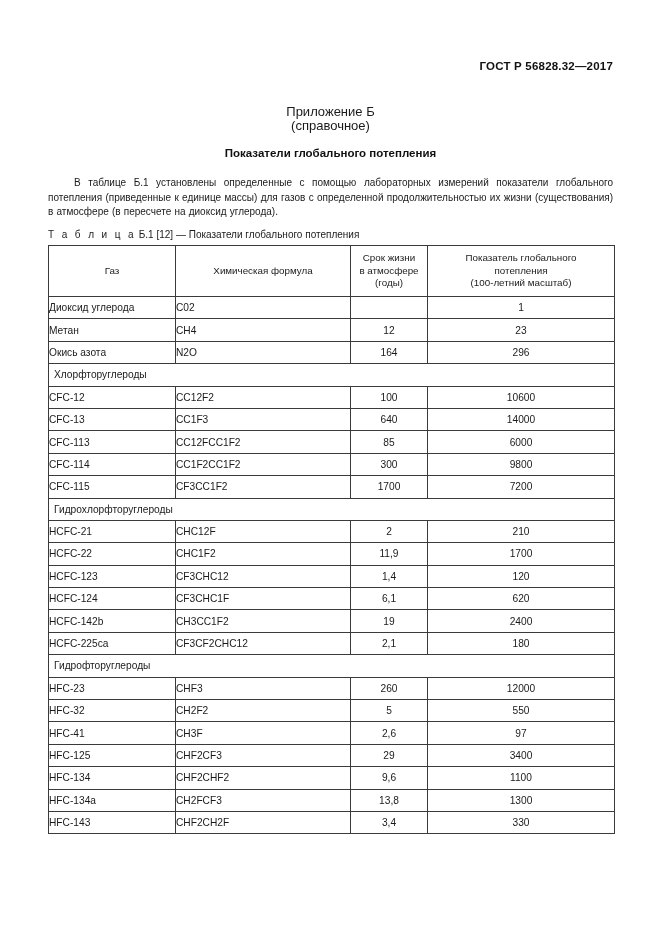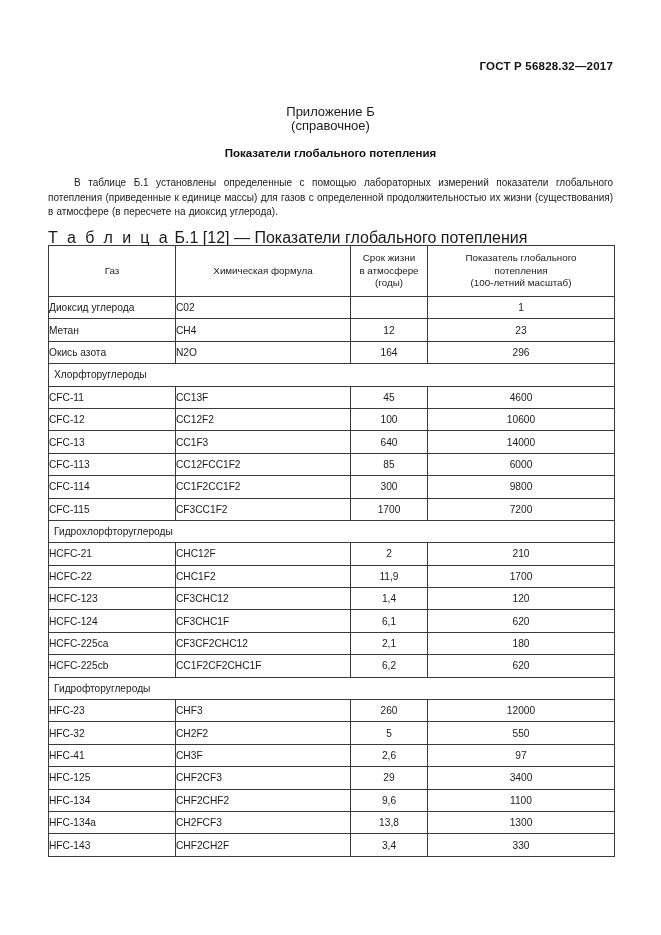--- a/index.html
+++ b/index.html
@@ -76,21 +76,21 @@
     text-indent: 26px;
     color: #1a1a1a;
     word-spacing: 0.4px;
   }
 
   
   .table-caption {
     position: absolute;
     left: 48px;
     top: 229px;
-    font-size: 16px;
+    font-size: 10px;
     color: #1a1a1a;
     white-space: nowrap;
   }
   .table-caption .spaced {
     letter-spacing: 2.4px;
   }
 
   
   .tbl-wrap {
     position: absolute;
@@ -220,26 +220,20 @@
           <tr>
             <td class="gas">Окись азота</td>
             <td class="formula">N2O</td>
             <td class="life">164</td>
             <td class="gwpv">296</td>
           </tr>
           <tr class="group">
             <td colspan="4">Хлорфторуглероды</td>
           </tr>
           <tr>
-            <td class="gas">CFC-11</td>
-            <td class="formula">CC13F</td>
-            <td class="life">45</td>
-            <td class="gwpv">4600</td>
-          </tr>
-          <tr>
             <td class="gas">CFC-12</td>
             <td class="formula">CC12F2</td>
             <td class="life">100</td>
             <td class="gwpv">10600</td>
           </tr>
           <tr>
             <td class="gas">CFC-13</td>
             <td class="formula">CC1F3</td>
             <td class="life">640</td>
             <td class="gwpv">14000</td>
@@ -283,31 +277,31 @@
             <td class="life">1,4</td>
             <td class="gwpv">120</td>
           </tr>
           <tr>
             <td class="gas">HCFC-124</td>
             <td class="formula">CF3CHC1F</td>
             <td class="life">6,1</td>
             <td class="gwpv">620</td>
           </tr>
           <tr>
+            <td class="gas">HCFC-142b</td>
+            <td class="formula">CH3CC1F2</td>
+            <td class="life">19</td>
+            <td class="gwpv">2400</td>
+          </tr>
+          <tr>
             <td class="gas">HCFC-225ca</td>
             <td class="formula">CF3CF2CHC12</td>
             <td class="life">2,1</td>
             <td class="gwpv">180</td>
           </tr>
-          <tr>
-            <td class="gas">HCFC-225cb</td>
-            <td class="formula">CC1F2CF2CHC1F</td>
-            <td class="life">6,2</td>
-            <td class="gwpv">620</td>
-          </tr>
           <tr class="group">
             <td colspan="4">Гидрофторуглероды</td>
           </tr>
           <tr>
             <td class="gas">HFC-23</td>
             <td class="formula">CHF3</td>
             <td class="life">260</td>
             <td class="gwpv">12000</td>
           </tr>
           <tr>

